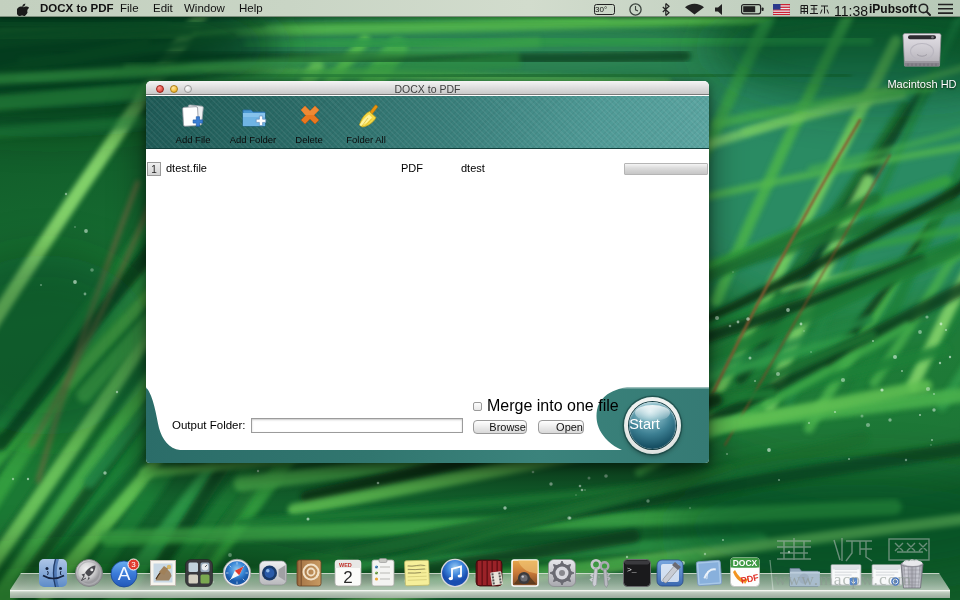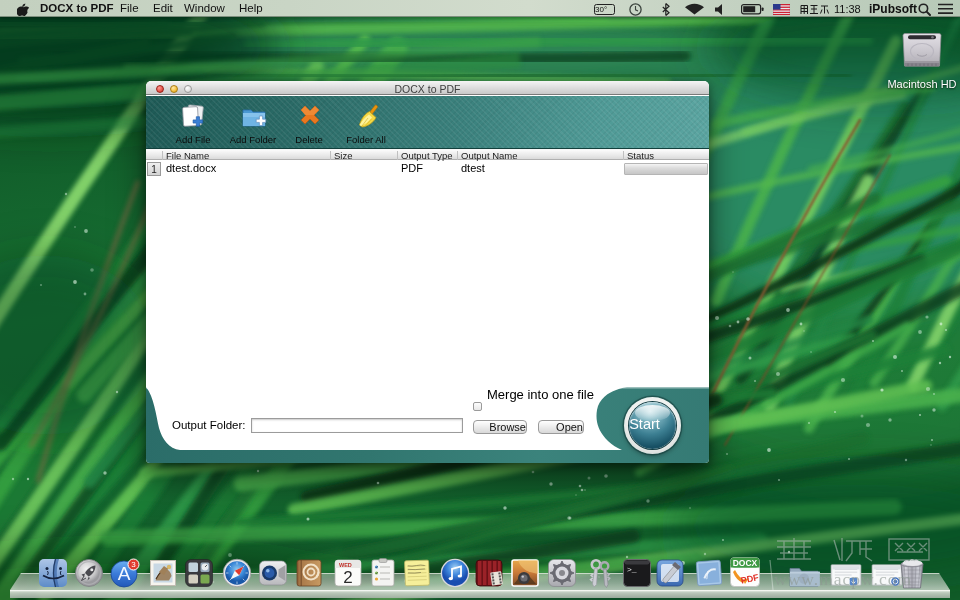--- a/index.html
+++ b/index.html
@@ -341,53 +341,41 @@
     <div class="tblabel" style="left:128px">Delete</div>
 
     <svg class="tbicon" style="left:208px" viewBox="0 0 28 26">
       <rect x="18.5" y="0.5" width="3.2" height="10" rx="1.2" transform="rotate(38 20 5)" fill="#e8930c" stroke="#a86a08" stroke-width="0.5"></rect>
       <path d="M5.5 21 C7 15 10.5 10 15.5 7.5 L22 13.5 C20 18 14 22.5 8 23 Z" fill="#f5d944" stroke="#b89a20" stroke-width="0.8"></path>
       <path d="M5.5 21 C8 17 11 13 15 10.5 L18 13.5 C15 17.5 11 20.5 7 22 Z" fill="#fdf29a"></path>
       <path d="M8 22 l6 -8 M11 22.5 l6.5 -7.5" stroke="#d8b830" stroke-width="0.7" fill="none"></path>
     </svg>
     <div class="tblabel" style="left:185px">Folder All</div>
 
-    <div id="tableheader">
-      <div class="thsep" style="left:16px"></div>
-      <div class="th" style="left:20px">File Name</div>
-      <div class="thsep" style="left:184px"></div>
-      <div class="th" style="left:188px">Size</div>
-      <div class="thsep" style="left:251px"></div>
-      <div class="th" style="left:255px">Output Type</div>
-      <div class="thsep" style="left:311px"></div>
-      <div class="th" style="left:315px">Output Name</div>
-      <div class="thsep" style="left:477px"></div>
-      <div class="th" style="left:481px">Status</div>
-    </div>
 
     <div id="row1">
       <div id="rownum">1</div>
-      <div style="position:absolute;left:20px;top:1px;">dtest.docx</div>
+      <div style="position:absolute;left:20px;top:1px;">dtest.file</div>
       <div style="position:absolute;left:188px;top:15px;">12.6KB</div>
       <div style="position:absolute;left:255px;top:1px;">PDF</div>
       <div style="position:absolute;left:315px;top:1px;">dtest</div>
       <div id="progressbar"></div>
     </div>
 
     <div id="body"></div>
 
     <div id="bottombar">
       <svg id="whitetab" width="563" height="76" viewBox="0 0 563 76">
         <path d="M0,0 L481,0 C464,3 453,11 451,23 C449,35 453,45 462,54 C466,58 471,61 476,63 L34,63 C23,62 16,52 13,41 C10,28 8,10 0,0 Z" fill="#ffffff"></path>
         <path d="M0,0 L563,0 L563,1.5 L0,1.5 Z" fill="#ffffff" opacity="0.5"></path>
       </svg>
       <div style="position:absolute;left:26px;top:32px;font-size:11.5px;color:#000;">Output Folder:</div>
       <div id="input"></div>
       <div id="checkbox"></div>
-      <div style="position:absolute;left:341px;top:0;font-size:13px;color:#000;">Merge into one file</div>
+      <div style="position:absolute;left:341px;top:10px;font-size:16px;color:#000;">Merge into one file</div>
       <div class="btn" style="left:327px;top:33px;width:54px;">Browse</div>
       <div class="btn" style="left:392px;top:33px;width:46px;">Open</div>
     </div>
 
     <div id="startbtn">
       <div id="startball">
           <div id="startgloss"></div>
           <div id="starttext">Start</div>
         </div>
     </div>
@@ -434,21 +422,21 @@
         </g>
       <rect x="0" y="0" width="7.5" height="5.6" fill="#2a3a8c"></rect>
     </svg>
     <svg class="mb-right" style="left:800px;top:3.5px" width="33" height="11" viewBox="0 0 33 11">
       <g stroke="#1a1a1a" stroke-width="1" fill="none">
         <path d="M1 1.5 L1 10 M1 1.5 L7.5 1.5 L7.5 10 M1 4.5 h6.5 M1 7.5 h6.5 M4.2 1.5 v8.5"></path>
         <path d="M10.5 1.5 h7 M14 1.5 v8 M11 5 h6 M10 9.5 h8"></path>
         <path d="M21 2 h7 M24.5 2 v7.5 M22 5.5 l-1.5 4 M27 5.5 l1.5 4"></path>
       </g>
     </svg>
-    <div class="mb-right" style="left:834px;top:3px;font-size:11px;color:#111;">11:38</div>
+    <div class="mb-right" style="left:834px;top:3px;font-size:14px;color:#111;">11:38</div>
     <div class="mb-right" style="left:869px;font-size:12px;font-weight:bold;color:#111;">iPubsoft</div>
     <svg class="mb-right" style="left:918px;top:2.5px" width="13" height="13" viewBox="0 0 13 13">
       <circle cx="5.4" cy="5.4" r="4.2" fill="none" stroke="#222" stroke-width="1.6"></circle>
       <path d="M8.6 8.6 L12 12" stroke="#222" stroke-width="2" stroke-linecap="round"></path>
     </svg>
     <svg class="mb-right" style="left:938px;top:3px" width="15" height="12" viewBox="0 0 15 12">
       <g stroke="#222" stroke-width="1.6">
           <path d="M0 1.5 h15 M0 5.8 h15 M0 10.1 h15"></path>
         </g>
     </svg>

